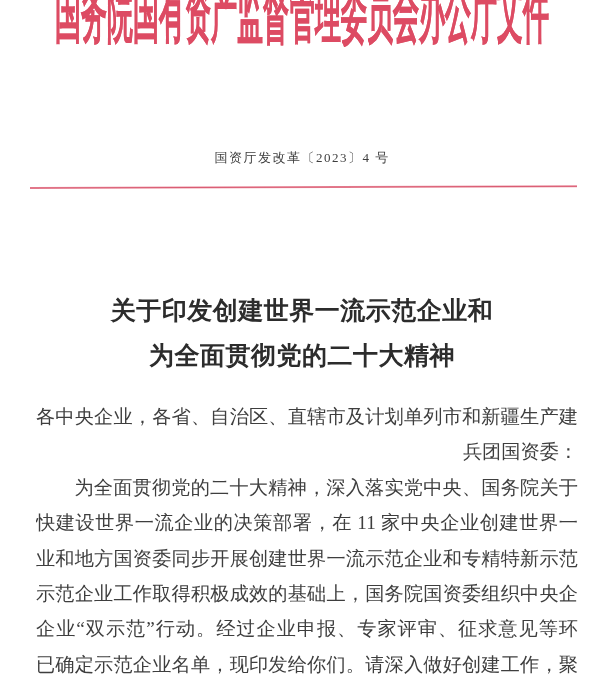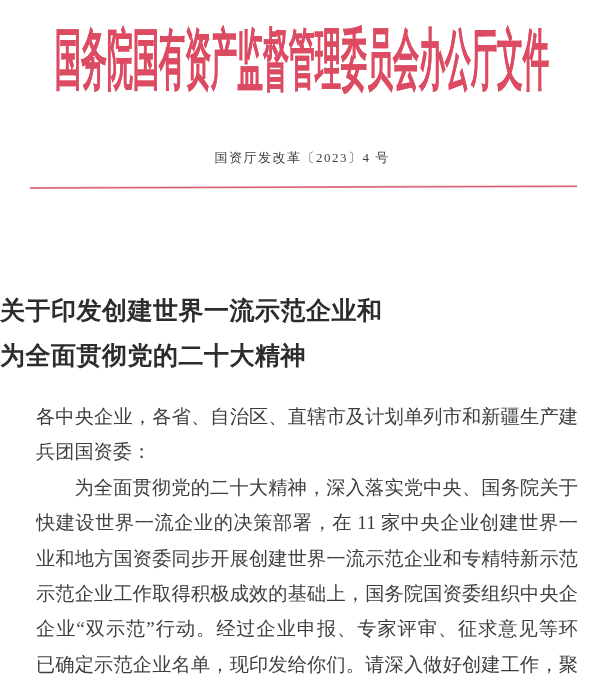--- a/index.html
+++ b/index.html
@@ -17,21 +17,20 @@
   }
 
   
   .red-header {
     position: absolute;
     top: 24px;
     left: 0;
     width: 604px;
     height: 72px;
     display: flex;
-    align-items: center;
     justify-content: center;
   }
   .red-header .stretch {
     display: inline-block;
     font-size: 26px;
     font-weight: bold;
     color: #dd4b63;
     letter-spacing: 0px;
     white-space: nowrap;
     transform: scaleY(2.55);
@@ -63,20 +62,21 @@
     transform: rotate(-0.18deg);
     transform-origin: left center;
   }
 
   
   .doc-title {
     position: absolute;
     top: 288px;
     left: 0;
     width: 604px;
+    text-align: center;
     font-size: 25px;
     font-weight: bold;
     color: #2c2c2c;
     line-height: 45px;
     letter-spacing: 0.5px;
   }
 
   
   .body-block {
     position: absolute;
@@ -84,20 +84,21 @@
     left: 36px;
     width: 542px;
     font-size: 19.2px;
     color: #3e3e3e;
     font-weight: 500;
   }
   .bodyline {
     height: 35.4px;
     line-height: 35.4px;
     white-space: nowrap;
+    text-align: right;
   }
   .bodyline.full {
     white-space: normal;
     text-align: justify;
     text-align-last: justify;
     overflow: hidden;
   }
   .bodyline.indent {
     text-indent: 2em;
   }

